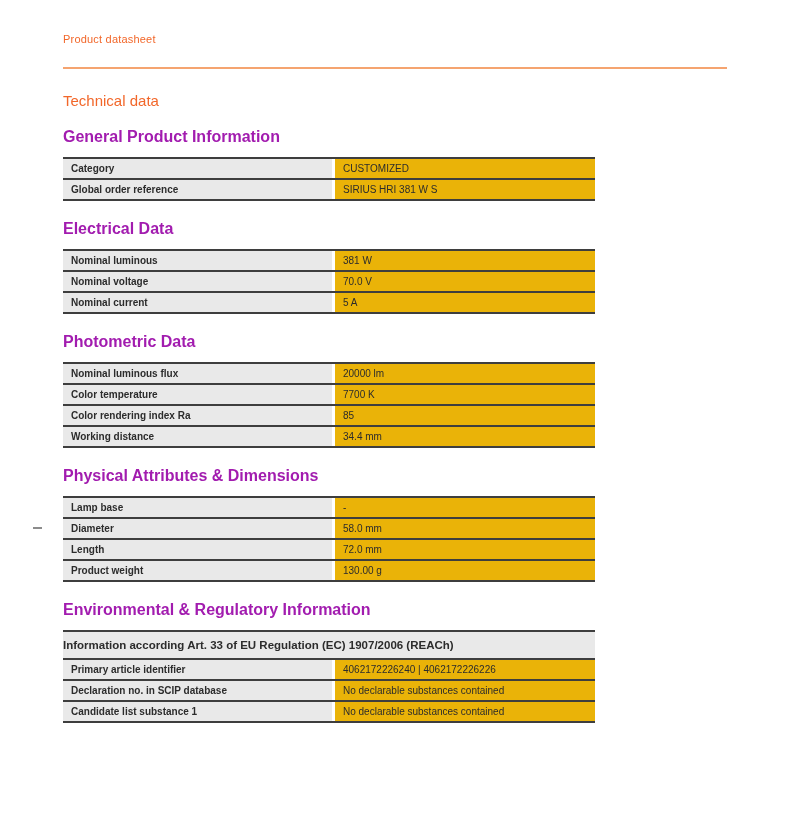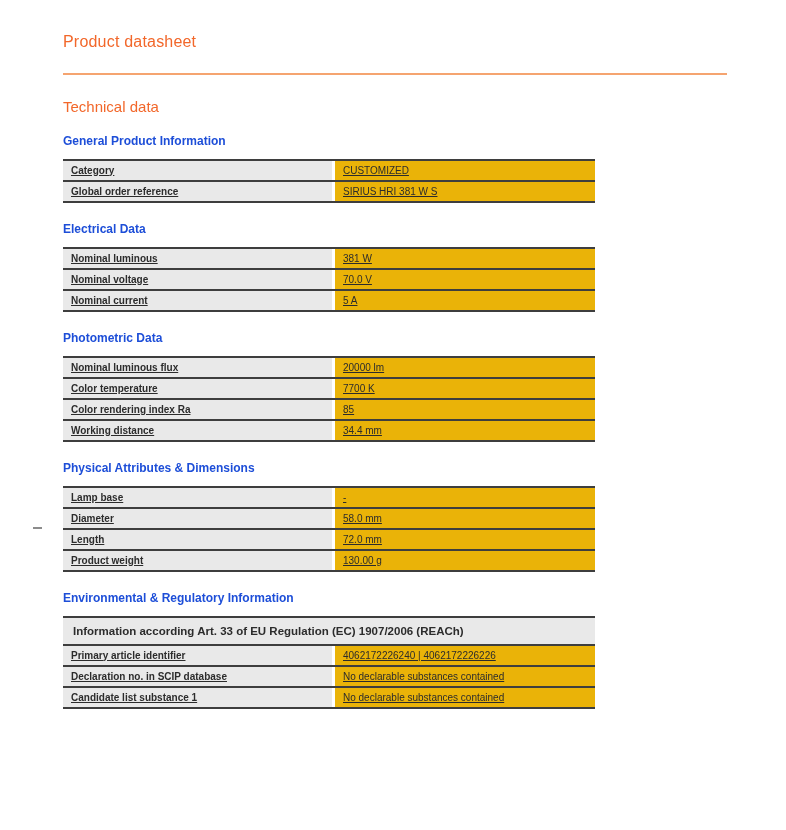--- a/index.html
+++ b/index.html
@@ -18,54 +18,53 @@
     background: #ffffff;
   }
   .content {
     position: absolute;
     left: 63px;
     top: 0;
     width: 664px;
   }
   .page-title {
     margin-top: 33px;
-    font-size: 16px;
+    font-size: 11px;
     font-weight: 400;
     color: #F2672A;
     letter-spacing: 0.2px;
   }
   .title-divider {
     margin-top: 22px;
     width: 664px;
     height: 2px;
     background: #F5A470;
   }
   .subtitle {
     margin-top: 23px;
     font-size: 15px;
     font-weight: 400;
     color: #F2672A;
   }
   .section-heading {
     margin: 19px 0 11px 0;
-    font-size: 12px;
+    font-size: 16px;
     font-weight: 700;
-    color: #1d4ed8;
+    color: #a21caf;
   }
   .data-table {
     width: 532px;
     border-top: 2px solid #3e3e3e;
   }
   .row {
     display: flex;
     height: 21px;
     border-bottom: 2px solid #3e3e3e;
     font-size: 10px;
     line-height: 1;
-    text-decoration: underline;
   }
   .cell {
     display: flex;
     align-items: center;
     padding-left: 8px;
   }
   .cell.label {
     width: 272px;
     background: #e9e9e9;
     border-right: 3px solid #ffffff;
@@ -77,21 +76,20 @@
     font-weight: 400;
   }
   .subheader-row {
     display: flex;
     align-items: center;
     height: 28px;
     background: #e9e9e9;
     border-bottom: 2px solid #3e3e3e;
     font-size: 11.5px;
     font-weight: 700;
-    padding-left: 10px;
   }
   .fold-mark {
     position: absolute;
     left: 33px;
     top: 527px;
     width: 9px;
     height: 2px;
     background: #8c8c8c;
   }
 </style>

